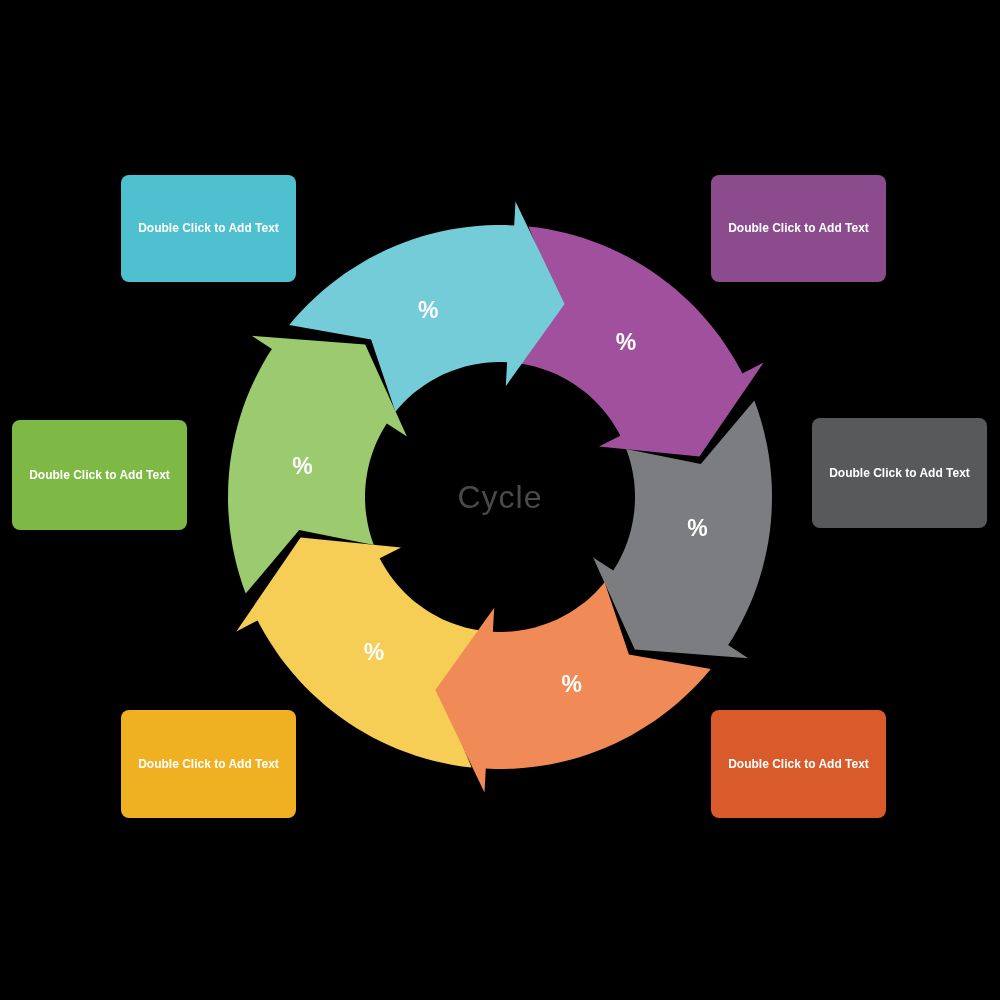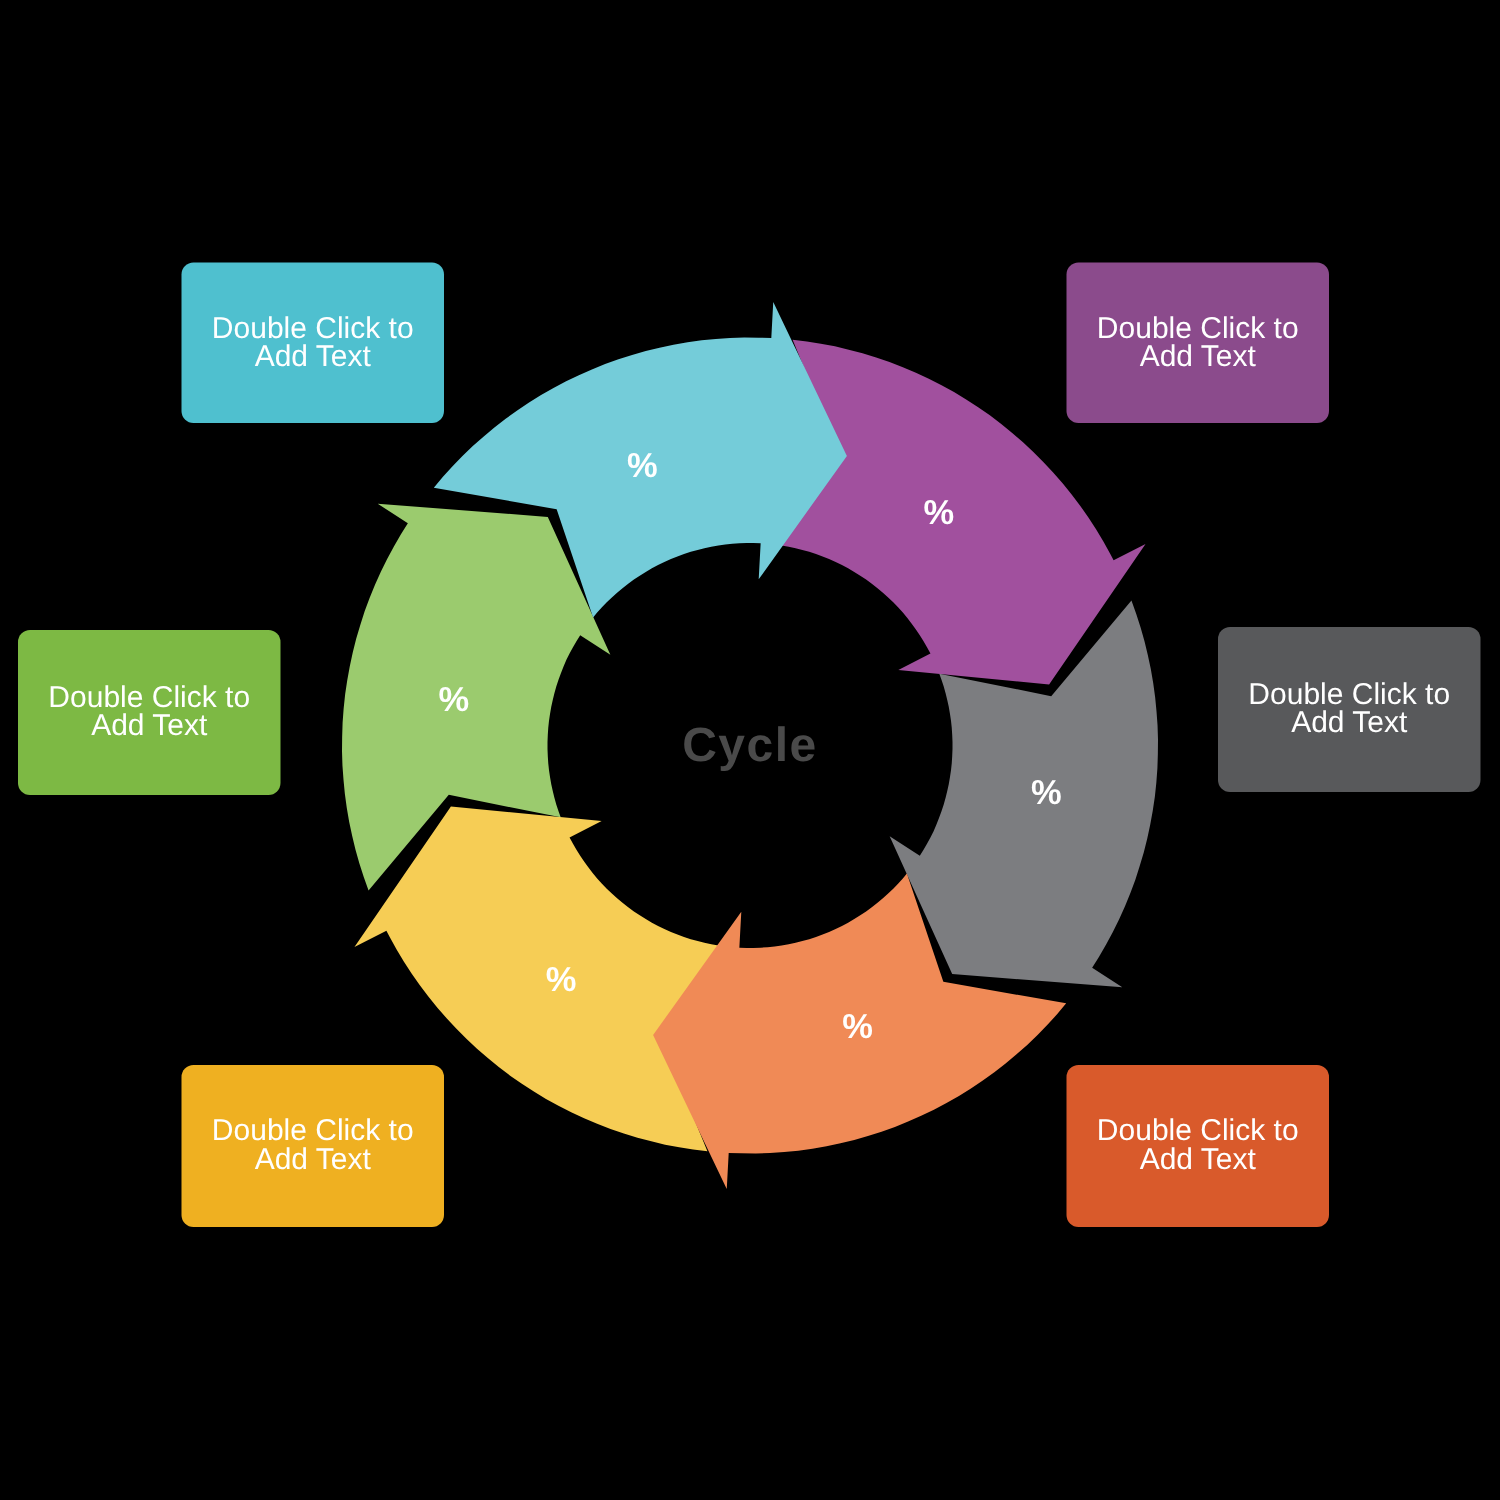--- a/index.html
+++ b/index.html
@@ -8,27 +8,27 @@
     font-family:"Liberation Sans",sans-serif;
   }
   #ring-svg{position:absolute;left:0;top:0;}
   #ring-svg text{
     font-family:"Liberation Sans",sans-serif;
     font-weight:bold;font-size:23px;fill:#ffffff;
     text-anchor:middle;
   }
   .center-label{
     position:absolute;transform:translate(-50%,-50%);
-    font-size:32px;font-weight:bold;letter-spacing:1px;white-space:nowrap;
+    font-size:32px;font-weight:normal;letter-spacing:1px;white-space:nowrap;
   }
   .box{
     position:absolute;box-sizing:border-box;border-radius:8px;
-    display:flex;align-items:center;justify-content:flex-end;
-    text-align:center;color:#ffffff;font-weight:normal;
-    font-size:20px;line-height:19px;padding:0 12px;
+    display:flex;align-items:center;justify-content:center;
+    text-align:center;color:#ffffff;font-weight:bold;
+    font-size:12px;line-height:19px;padding:0 12px;
   }
 </style>
 </head>
 <body>
 
 <div class="canvas" style="background: rgb(0, 0, 0);">
   <svg id="ring-svg" width="1000" height="1000">
       <polygon points="528.4,226.5 537.9,227.6 547.2,229.1 556.6,230.9 565.8,233.1 575.0,235.5 584.1,238.3 593.0,241.4 601.9,244.8 610.6,248.5 619.2,252.5 627.7,256.8 636.0,261.4 644.1,266.3 652.1,271.5 659.9,276.9 667.5,282.7 674.8,288.6 682.0,294.9 688.9,301.3 695.7,308.1 702.1,315.0 708.4,322.2 714.3,329.5 720.1,337.1 725.5,344.9 730.7,352.9 735.6,361.0 740.2,369.3 742.4,373.5 763.7,362.6 699.4,456.4 598.9,446.6 620.3,435.7 620.3,435.7 618.1,431.6 615.7,427.5 613.2,423.5 610.6,419.6 607.8,415.8 604.9,412.0 601.9,408.4 598.7,404.9 595.5,401.5 592.1,398.3 588.6,395.1 585.0,392.1 581.2,389.2 577.4,386.4 573.5,383.8 569.5,381.3 565.4,378.9 561.3,376.7 557.1,374.6 552.7,372.7 548.4,371.0 544.0,369.4 539.5,367.9 534.9,366.6 530.4,365.5 525.8,364.5 521.1,363.7 516.5,363.0 514.1,362.7 559.5,302.4" fill="#A1509E"></polygon>
       <polygon points="471.6,767.5 462.1,766.4 452.8,764.9 443.4,763.1 434.2,760.9 425.0,758.5 415.9,755.7 407.0,752.6 398.1,749.2 389.4,745.5 380.8,741.5 372.3,737.2 364.0,732.6 355.9,727.7 347.9,722.5 340.1,717.1 332.5,711.3 325.2,705.4 318.0,699.1 311.1,692.7 304.3,685.9 297.9,679.0 291.6,671.8 285.7,664.5 279.9,656.9 274.5,649.1 269.3,641.1 264.4,633.0 259.8,624.7 257.6,620.5 236.3,631.4 300.6,537.6 401.1,547.4 379.7,558.3 379.7,558.3 381.9,562.4 384.3,566.5 386.8,570.5 389.4,574.4 392.2,578.2 395.1,582.0 398.1,585.6 401.3,589.1 404.5,592.5 407.9,595.7 411.4,598.9 415.0,601.9 418.8,604.8 422.6,607.6 426.5,610.2 430.5,612.7 434.6,615.1 438.7,617.3 442.9,619.4 447.3,621.3 451.6,623.0 456.0,624.6 460.5,626.1 465.1,627.4 469.6,628.5 474.2,629.5 478.9,630.3 483.5,631.0 485.9,631.3 440.5,691.6" fill="#F6CD55"></polygon>
       <polygon points="754.3,400.4 757.5,409.3 760.4,418.4 763.0,427.5 765.2,436.7 767.2,446.0 768.8,455.4 770.1,464.8 771.0,474.2 771.7,483.7 772.0,493.2 771.9,502.7 771.6,512.2 770.9,521.7 769.9,531.1 768.5,540.5 766.8,549.8 764.8,559.1 762.5,568.3 759.8,577.4 756.9,586.5 753.6,595.4 750.0,604.2 746.1,612.8 741.9,621.3 737.4,629.7 732.7,637.9 728.1,645.1 748.2,658.2 634.8,649.4 593.1,557.5 613.2,570.5 613.2,570.5 615.7,566.5 618.1,562.4 620.3,558.3 622.4,554.1 624.3,549.7 626.0,545.4 627.6,541.0 629.1,536.5 630.4,531.9 631.5,527.4 632.5,522.8 633.3,518.1 634.0,513.5 634.5,508.8 634.8,504.1 635.0,499.4 635.0,494.6 634.8,489.9 634.5,485.2 634.0,480.5 633.3,475.9 632.5,471.2 631.5,466.6 630.4,462.1 629.1,457.5 627.6,453.0 626.2,449.1 700.8,464.1" fill="#7C7D80"></polygon>

